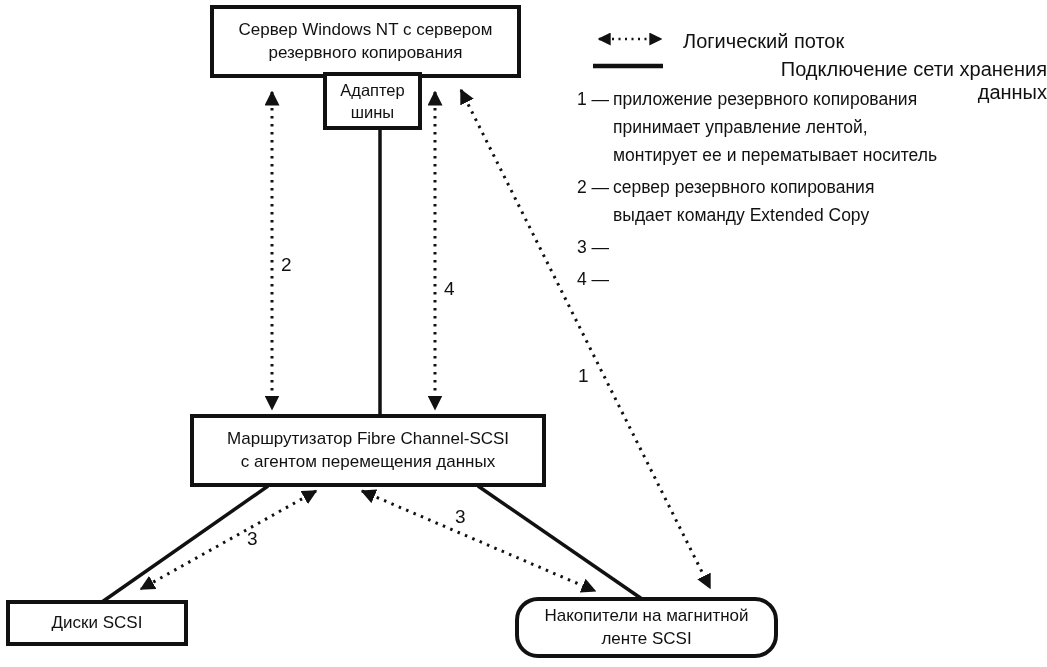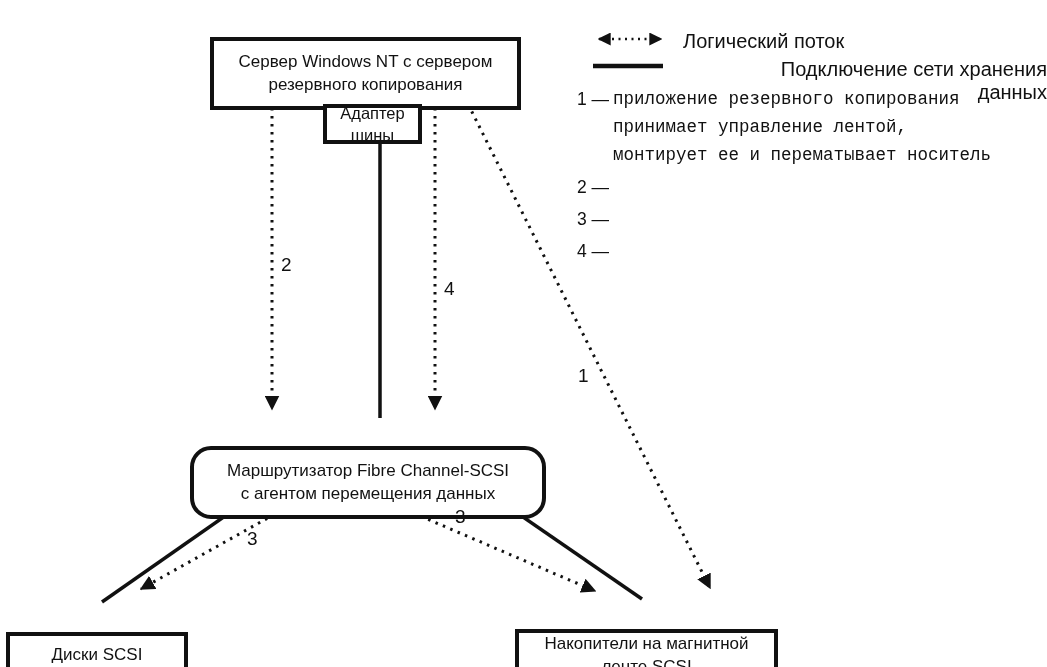--- a/index.html
+++ b/index.html
@@ -22,46 +22,45 @@
     border: 4px solid #111;
     background: #fff;
     display: flex;
     align-items: center;
     justify-content: center;
     text-align: center;
     white-space: pre-line;
     font-size: 17px;
     line-height: 1.35;
     box-sizing: border-box;
-    margin-top: 32px;
   }
   #node-server  { left: 210px; top: 5px;   width: 311px; height: 73px; }
-  #node-adapter { left: 323px; top: 72px;  width: 99px;  height: 40px; font-size: 16.5px; }
-  #node-router  { left: 190px; top: 414px; width: 356px; height: 73px; border-radius: 21px; }
+  #node-adapter { left: 323px; top: 72px;  width: 99px;  height: 58px; font-size: 16.5px; }
+  #node-router  { left: 190px; top: 414px; width: 356px; height: 73px; }
   #node-disks   { left: 6px;   top: 600px; width: 182px; height: 46px; }
-  #node-tape    { left: 515px; top: 597px; width: 263px; height: 53px; }
+  #node-tape    { left: 515px; top: 597px; width: 263px; height: 61px; border-radius: 23px; }
 
   .edge-label { position: absolute; font-size: 19px; }
   #lbl-flow2 { left: 281px; top: 254px; }
   #lbl-flow4 { left: 444px; top: 278px; }
   #lbl-flow1 { left: 578px; top: 365px; }
   #lbl-flow3-left  { left: 247px; top: 528px; }
   #lbl-flow3-right { left: 455px; top: 506px; }
 
   .legend-icon { position: absolute; }
   #legend-icon-logical { left: 589px; top: 29px; }
   #legend-icon-san     { left: 589px; top: 58px; }
   .legend-text { position: absolute; font-size: 20px; text-align: right; }
   #legend-text-logical { left: 683px; top: 30px; }
   #legend-text-san     { left: 683px; top: 58px; margin-left: 44px; }
 
   .notes { position: absolute; left: 577px; top: 85px; width: 466px; }
   .note  { display: flex; margin-bottom: 4px; font-size: 17.5px; line-height: 28px; }
   .note-num  { flex: none; width: 36px; }
-  .note-text { white-space: pre-line; font-family: Liberation Mono, monospace; }
+  .note-text { white-space: pre-line; }
 </style>
 </head>
 <body>
 
 <div class="canvas">
 
   <svg class="wires" width="1047" height="667" viewBox="0 0 1047 667">
     <defs>
       <marker id="ah" viewBox="0 0 10 10" refX="9" refY="5" markerWidth="5" markerHeight="5" orient="auto-start-reverse" markerUnits="strokeWidth">
         <path d="M0 0 L10 5 L0 10 z" fill="#111"></path>
@@ -105,20 +104,22 @@
 
   <div class="notes">
     <div class="note">
       <span class="note-num">1 —</span>
       <span class="note-text">приложение резервного копирования
 принимает управление лентой,
 монтирует ее и перематывает носитель</span>
     </div>
     <div class="note">
       <span class="note-num">2 —</span>
+      <span class="note-text">сервер резервного копирования
+выдает команду Extended Copy</span>
     </div>
     <div class="note">
       <span class="note-num">3 —</span>
     </div>
     <div class="note">
       <span class="note-num">4 —</span>
     </div>
   </div>
 
 </div>

